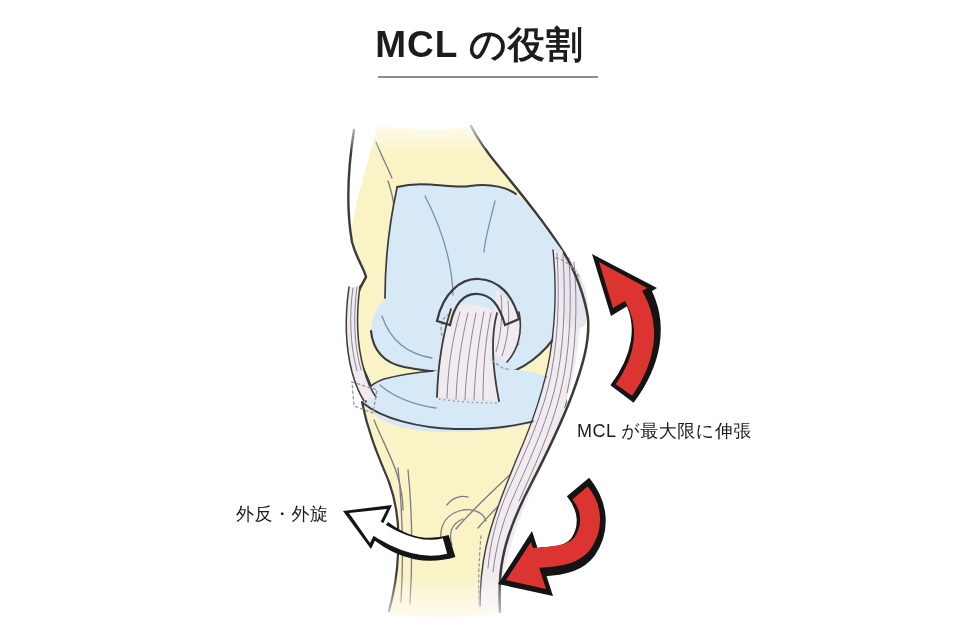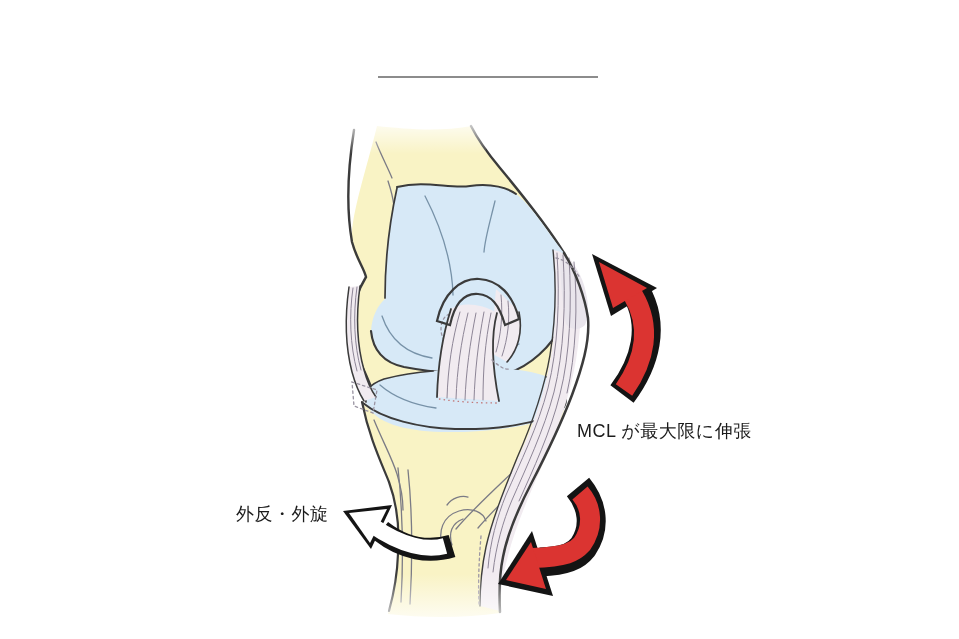--- a/index.html
+++ b/index.html
@@ -168,17 +168,18 @@
     </g>
 
     <g>
       <path d="M 452,546 C 429,553 404,549 381,531" stroke="#141414" stroke-width="23" fill="none"></path>
       <polygon points="343,511 392,505 371,549" fill="#141414"></polygon>
       <path d="M 445,546 C 427,551 402,546 373,526" stroke-width="16" fill="none" stroke="#FFFFFF"></path>
       <polygon points="349,513 387,509 370,543" fill="#FFFFFF"></polygon>
     </g>
   </svg>
 
+  <div class="title">MCL の役割</div>
   <div class="title-underline"></div>
 
   <div class="anno anno-mcl">MCL が最大限に伸張</div>
   <div class="anno anno-valgus">外反・外旋</div>
 </div>
 
 </body></html>

